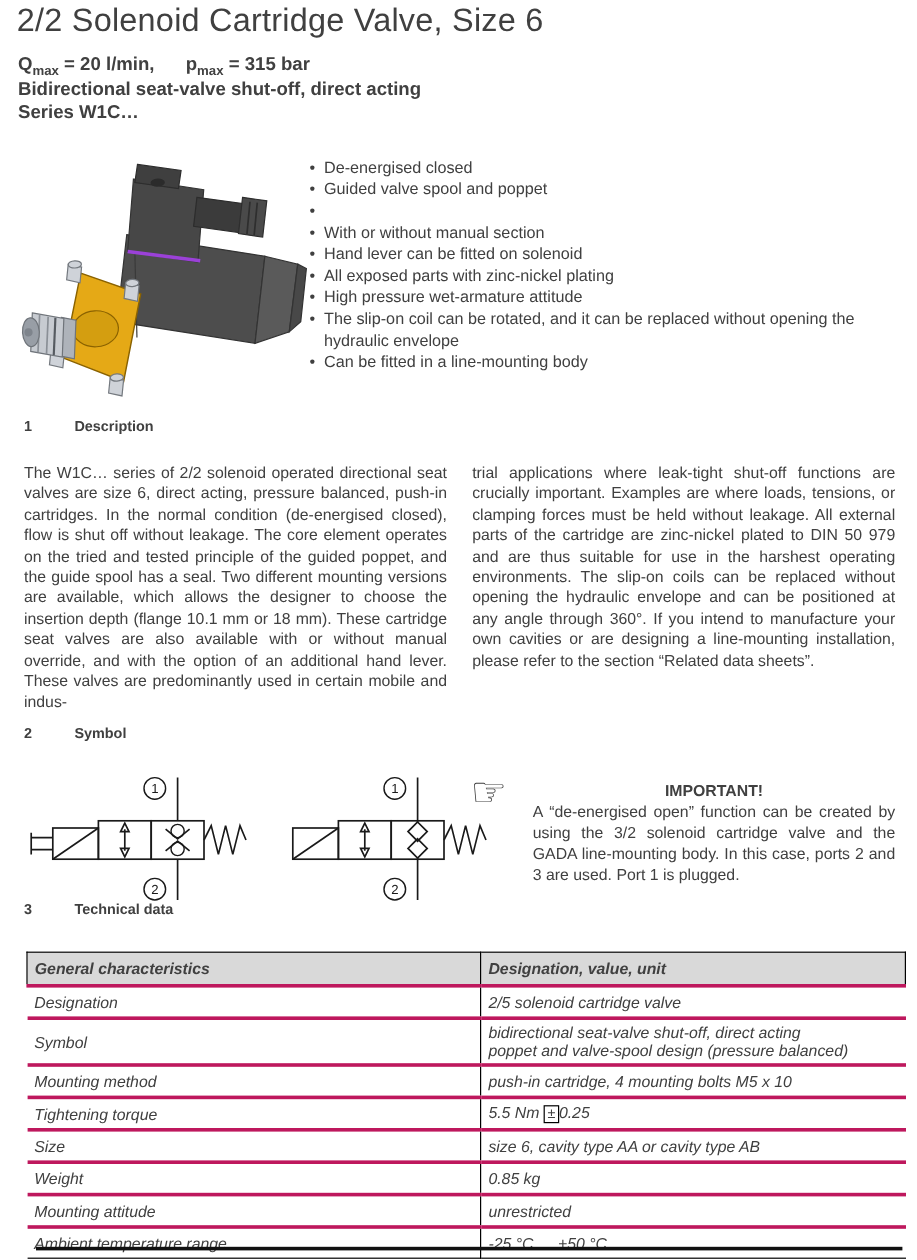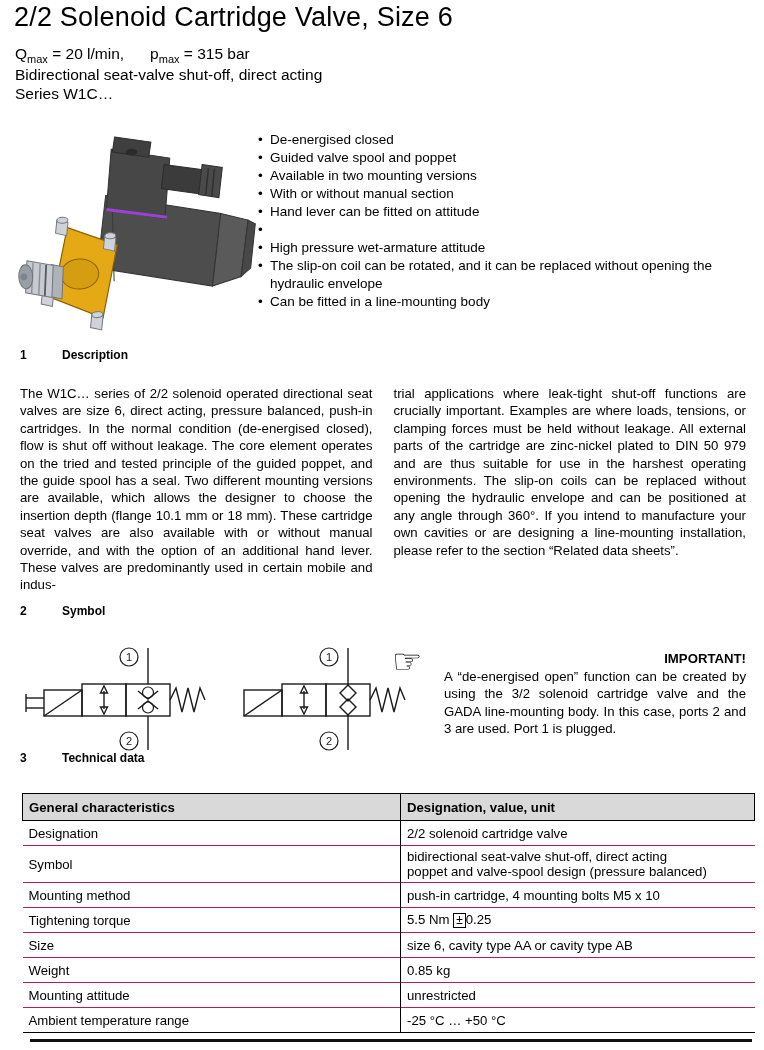--- a/index.html
+++ b/index.html
@@ -1,22 +1,22 @@
 <!DOCTYPE html>
 <html><head>
 <meta charset="utf-8">
 <style>
   html,body{margin:0;padding:0;background:#fff;}
   .page{
     position:relative;width:764px;height:1050px;background:#ffffff;
-    font-family:"Liberation Sans", sans-serif;color:#000000;overflow:hidden;
+    font-family:"Liberation Sans", sans-serif;color:#404040;overflow:hidden;
   }
   
   .title{position:absolute;left:14px;top:2px;font-size:27px;font-weight:400;letter-spacing:0.2px;}
-  .subhead{position:absolute;left:15px;top:44px;font-size:15.5px;line-height:19px;}
+  .subhead{position:absolute;left:15px;top:44px;font-size:15.5px;line-height:19px;font-weight:bold;}
   .subhead .qp-line{margin-bottom:2px;}
   .subhead sub{font-size:11px;line-height:0;}
   .qp-gap{display:inline-block;width:26px;}
   
   .photo{position:absolute;left:16px;top:120px;width:244px;height:212px;}
   
   .features{position:absolute;left:258px;top:131px;width:492px;font-size:13.5px;line-height:18px;}
   .feature-item{display:flex;}
   .feature-item .bullet{width:12px;flex:0 0 12px;}
   
@@ -32,27 +32,27 @@
   .sym-left{position:absolute;left:14px;top:644px;}
   .sym-right{position:absolute;left:226px;top:644px;}
   .symbol-svg line,.symbol-svg polyline,.symbol-svg rect,.symbol-svg path,.symbol-svg polygon{
     stroke:#1a1a1a;stroke-width:1.4;fill:none;}
   .symbol-svg circle{stroke:#1a1a1a;stroke-width:1.2;fill:none;}
   .symbol-svg text{fill:#1a1a1a;font-size:11px;font-family:"Liberation Sans",sans-serif;stroke:none;}
   
   .important{position:absolute;left:392px;top:650px;width:354px;display:flex;}
   .important .hand{flex:0 0 52px;font-size:34px;line-height:30px;margin-top:-4px;}
   .important .imp-text{font-size:13.2px;line-height:17.2px;text-align:justify;}
-  .important .imp-title{font-weight:700;margin-bottom:1px;text-align:right;}
-  
-  .tech-table{position:absolute;left:22px;top:793px;width:733px;border-collapse:collapse;font-size:13.2px;}
+  .important .imp-title{font-weight:700;margin-bottom:1px;text-align:center;}
+  
+  .tech-table{position:absolute;left:22px;top:793px;width:733px;border-collapse:collapse;font-size:13.2px;font-style:italic;}
   .tech-table th{
     background:#d9d9d9;border:1px solid #000;font-weight:700;text-align:left;
     height:26px;padding:0 6px;}
-  .tech-table td{border-top:1px solid #be185d;padding:3px 6px;height:18px;vertical-align:middle;}
+  .tech-table td{border-top:3px solid #be185d;padding:3px 6px;height:18px;vertical-align:middle;}
   .tech-table tr:last-child td{border-bottom:1px solid #000;}
   .tech-table .cell-label{width:365px;border-right:1px solid #000;}
   .boxed-pm{display:inline-block;border:1px solid #000;padding:0 2px;font-size:12px;line-height:13px;}
   
   .bottom-bar{position:absolute;left:30px;top:1039px;width:722px;height:3px;background:#111;}
 </style>
 </head>
 <body>
 
 <div class="page">
@@ -110,32 +110,32 @@
       <div class="feature-item">
         <span class="bullet">•</span>
         <span>De-energised closed</span>
       </div>
       <div class="feature-item">
         <span class="bullet">•</span>
         <span>Guided valve spool and poppet</span>
       </div>
       <div class="feature-item">
         <span class="bullet">•</span>
-        <span>Available in two mounting versions</span>
       </div>
       <div class="feature-item">
         <span class="bullet">•</span>
         <span>With or without manual section</span>
       </div>
       <div class="feature-item">
         <span class="bullet">•</span>
-        <span>Hand lever can be fitted on attitude</span>
-      </div>
-      <div class="feature-item">
-        <span class="bullet">•</span>
+        <span>Hand lever can be fitted on solenoid</span>
+      </div>
+      <div class="feature-item">
+        <span class="bullet">•</span>
+        <span>All exposed parts with zinc-nickel plating</span>
       </div>
       <div class="feature-item">
         <span class="bullet">•</span>
         <span>High pressure wet-armature attitude</span>
       </div>
       <div class="feature-item">
         <span class="bullet">•</span>
         <span>The slip-on coil can be rotated, and it can be replaced without opening the hydraulic envelope</span>
       </div>
       <div class="feature-item">
@@ -214,21 +214,21 @@
   <table class="tech-table">
     <thead>
       <tr>
         <th class="cell-label">General characteristics</th>
         <th>Designation, value, unit</th>
       </tr>
     </thead>
     <tbody>
         <tr>
           <td class="cell-label">Designation</td>
-          <td>2/2 solenoid cartridge valve</td>
+          <td>2/5 solenoid cartridge valve</td>
         </tr>
         <tr>
           <td class="cell-label">Symbol</td>
           <td>
             <div>bidirectional seat-valve shut-off, direct acting</div>
             <div>poppet and valve-spool design (pressure balanced)</div>
           </td>
         </tr>
         <tr>
           <td class="cell-label">Mounting method</td>

